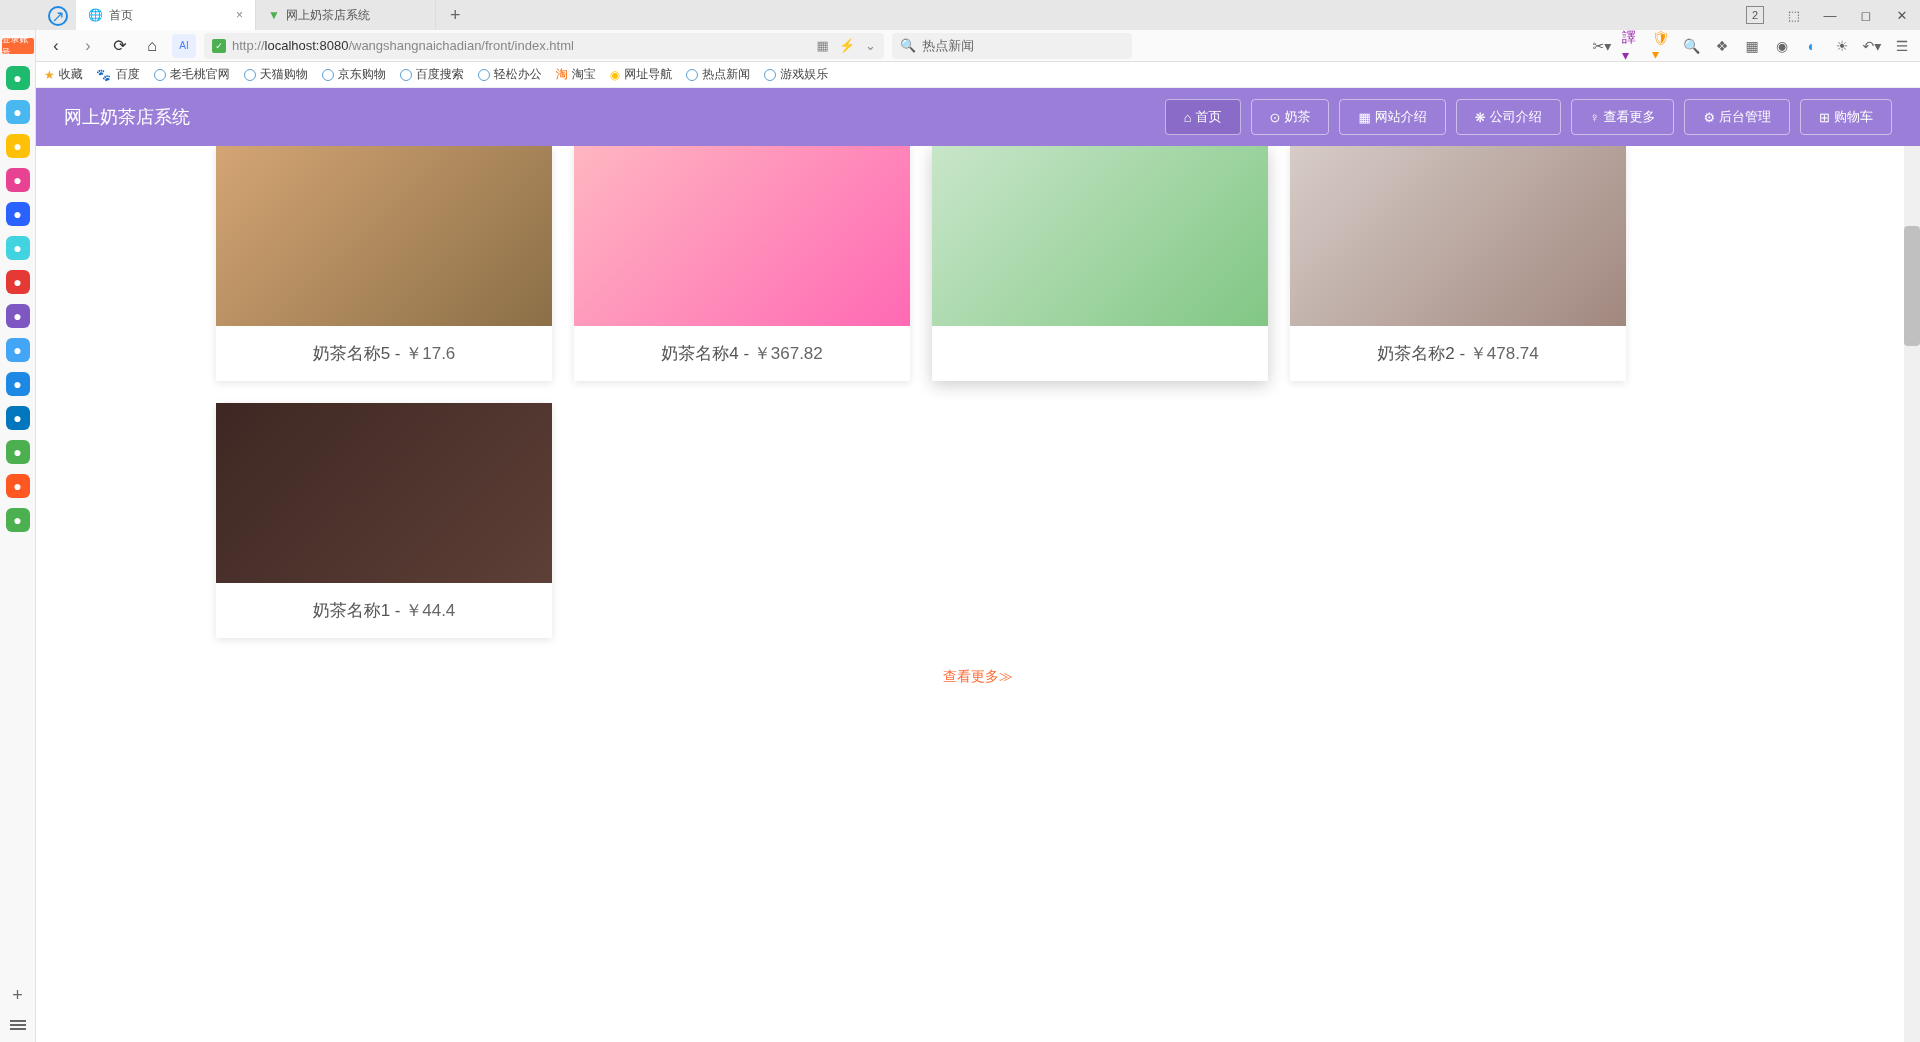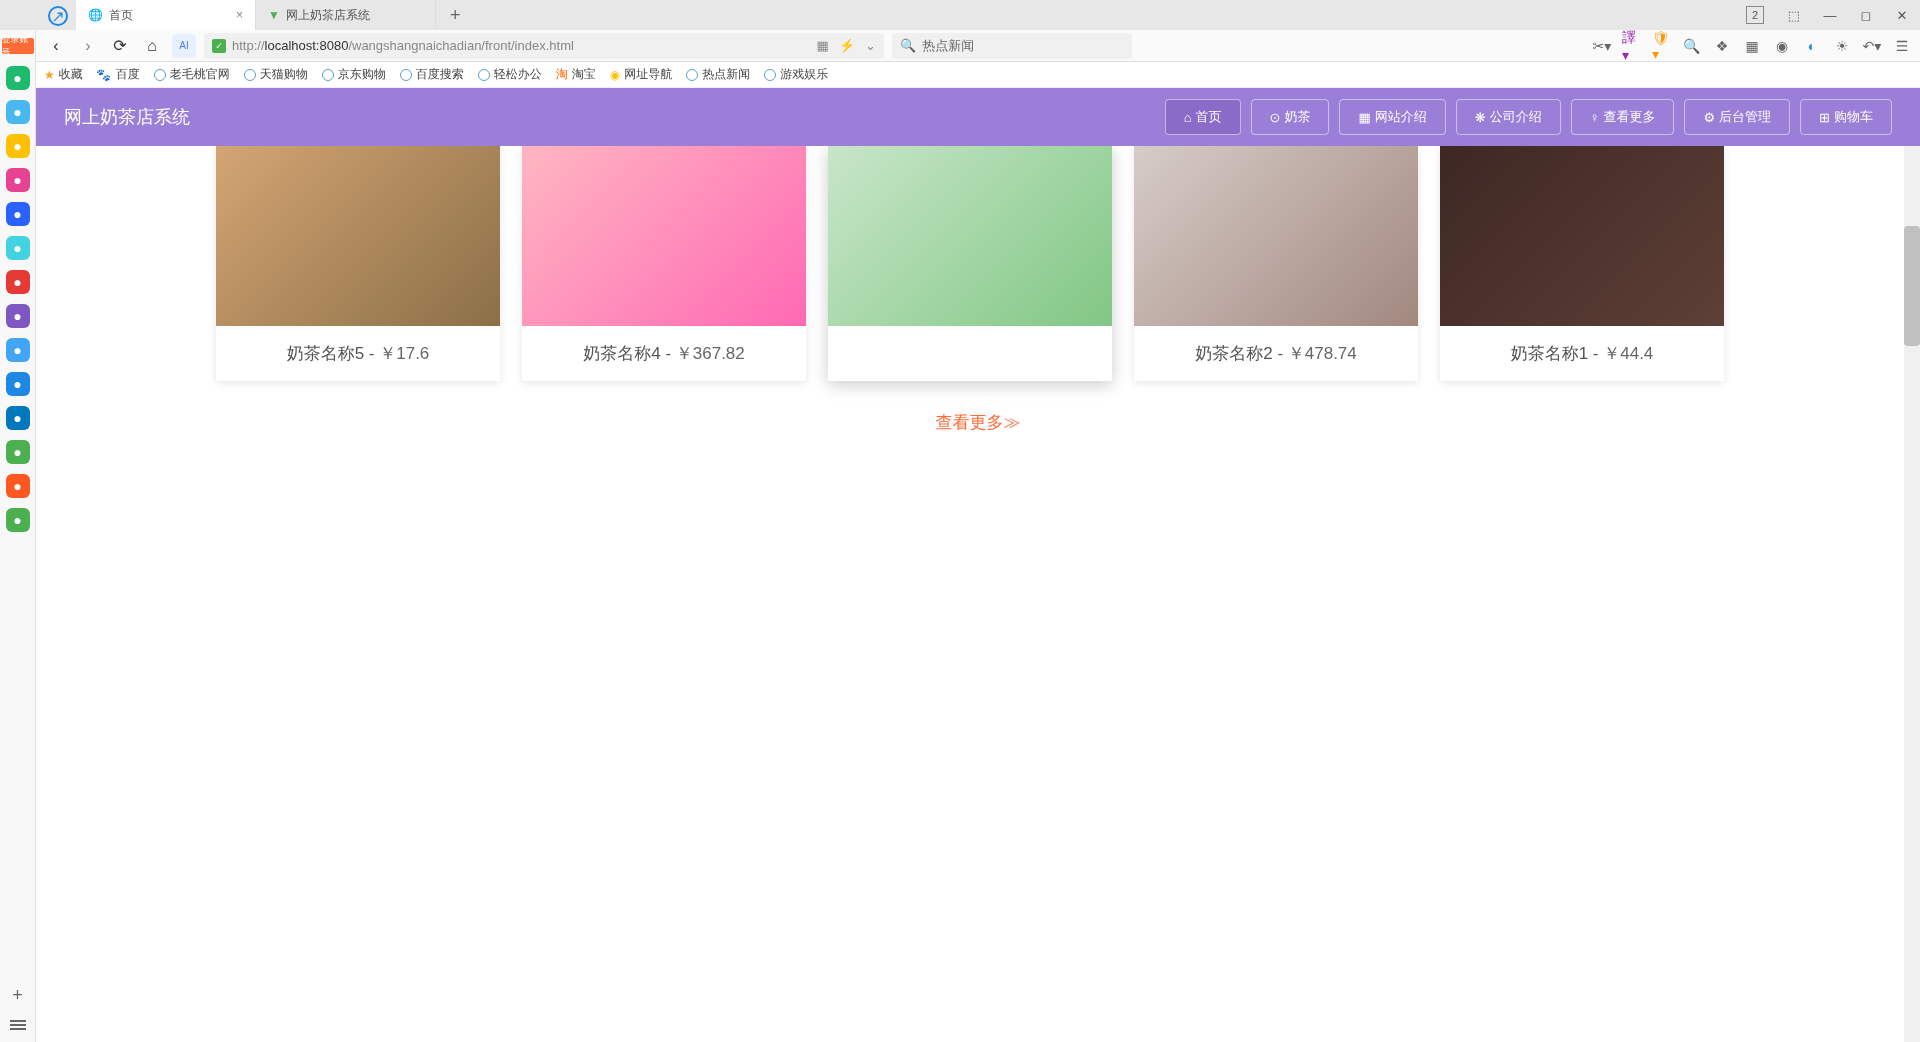--- a/index.html
+++ b/index.html
@@ -45,26 +45,26 @@
     
     .page { position: absolute; left: 36px; top: 88px; right: 0; bottom: 0; overflow: hidden; }
     .page-header { background: #9b7ed8; height: 58px; display: flex; align-items: center; padding: 0 28px; }
     .site-title { color: #fff; font-size: 18px; font-weight: normal; }
     .nav-menu { margin-left: auto; display: flex; gap: 10px; }
     .nav-item { padding: 8px 18px; border: 1px solid rgba(255,255,255,0.5); border-radius: 4px; color: #fff; font-size: 13px; cursor: pointer; display: flex; align-items: center; gap: 4px; }
     .nav-item.active { background: #8a6bc7; }
     
     .content { padding: 0 180px 30px; overflow-y: auto; height: calc(100% - 58px); }
     .product-grid { display: flex; flex-wrap: wrap; gap: 22px; }
-    .product-card { width: 284px; background: #fff; box-shadow: 0 2px 8px rgba(0,0,0,0.1); cursor: pointer; }
+    .product-card { width: 336px; background: #fff; box-shadow: 0 2px 8px rgba(0,0,0,0.1); cursor: pointer; }
     .product-card.highlight { box-shadow: 0 4px 16px rgba(0,0,0,0.2); }
     .product-img { width: 100%; height: 180px; background-size: cover; background-position: center; }
     .product-info { padding: 16px; text-align: center; font-size: 17px; color: #555; }
     .price { color: #666; }
-    .load-more { text-align: center; padding: 30px 0; color: #ff6b35; font-size: 17px; cursor: pointer; }
+    .load-more { text-align: center; padding: 30px 0; color: #ff6b35; font-size: 14px; cursor: pointer; }
     
     
     .img1 { background: linear-gradient(135deg, #d4a574, #8b6f47); }
     .img2 { background: linear-gradient(135deg, #ffb6c1, #ff69b4); }
     .img3 { background: linear-gradient(135deg, #c8e6c9, #81c784); }
     .img4 { background: linear-gradient(135deg, #d7ccc8, #a1887f); }
     .img5 { background: linear-gradient(135deg, #3e2723, #5d4037); }
     
     .scrollbar { position: absolute; right: 0; top: 146px; width: 16px; bottom: 0; background: #f0f0f0; }
     .scroll-thumb { width: 100%; height: 120px; background: #c0c0c0; border-radius: 4px; margin-top: 80px; }

